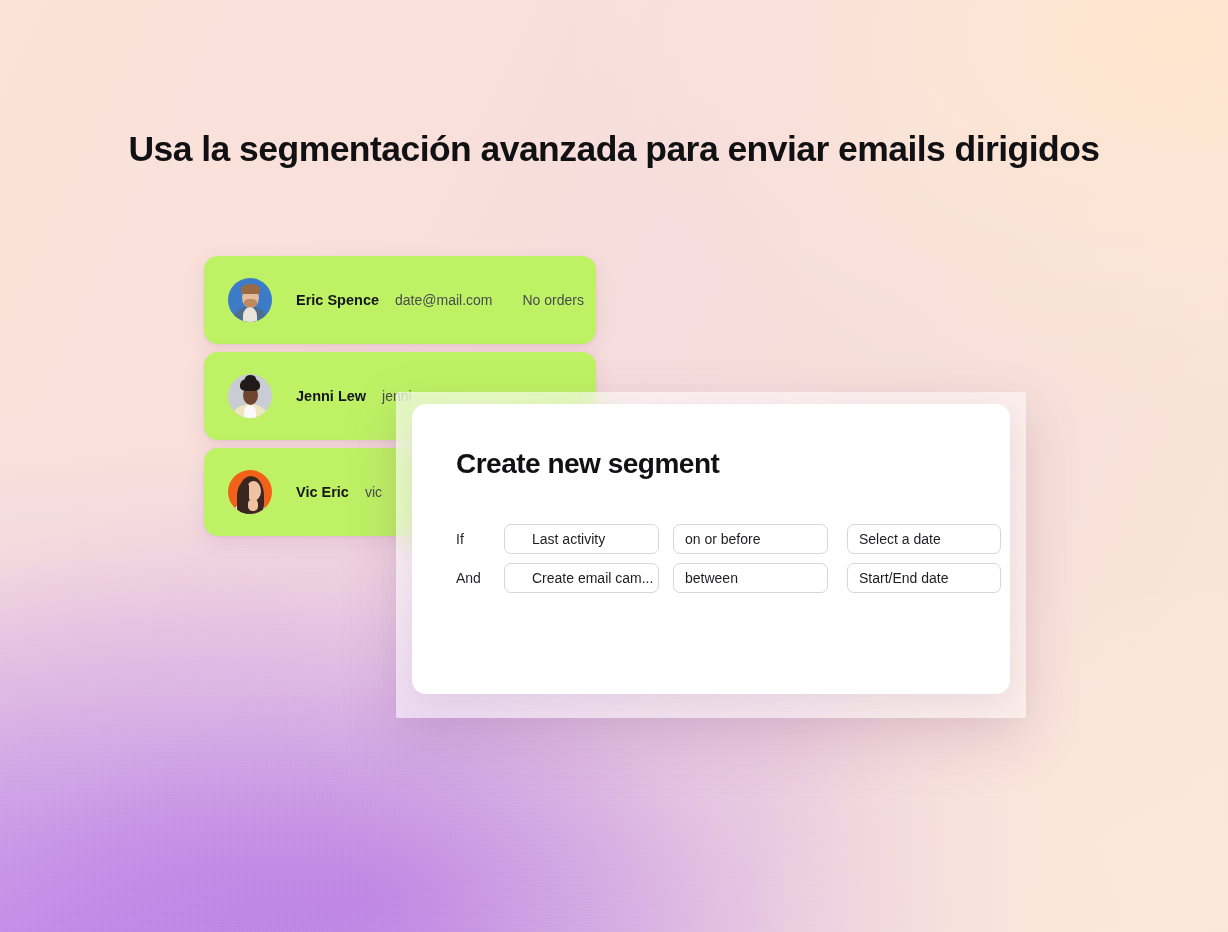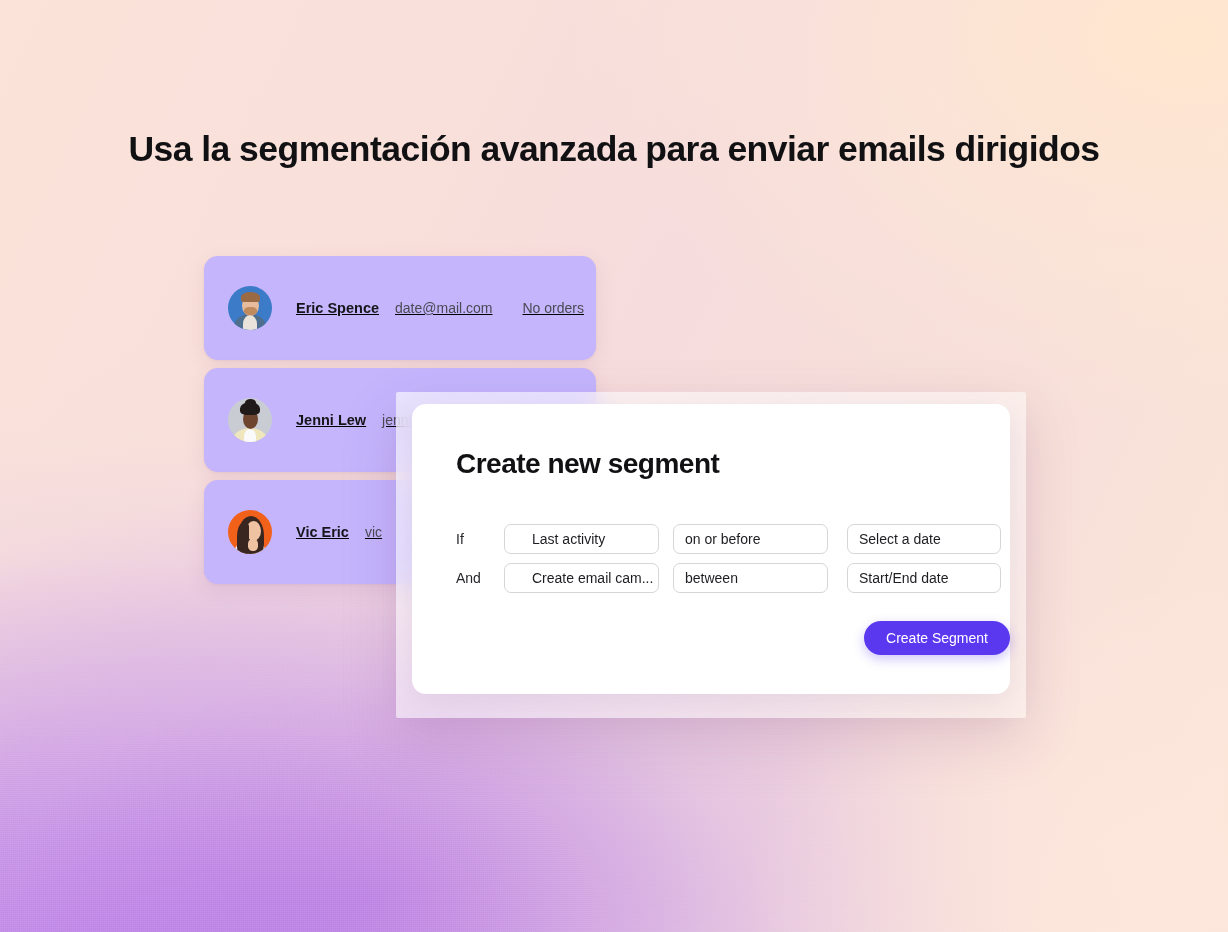--- a/index.html
+++ b/index.html
@@ -35,25 +35,24 @@
   
   #headline {
     position:absolute; left:0; right:0; top:129px; z-index:3;
     text-align:center; color:#111114;
     font-size:35.5px; font-weight:700; letter-spacing:-0.55px;
   }
 
   
   #contacts { position:absolute; left:204px; top:256px; width:392px; z-index:4; }
   .contact-card {
-    height:104px; background:#c4b5fd; border-radius:14px;
+    height:88px; background:#bef264; border-radius:14px;
     display:flex; align-items:center; padding-left:24px;
     margin-bottom:8px;
     box-shadow:0 6px 20px rgba(120,60,130,0.10), 0 1px 3px rgba(120,60,130,0.07);
-    text-decoration:underline;
   }
   .avatar { width:44px; height:44px; border-radius:50%; flex:none; position:relative; overflow:hidden; }
   .contact-name { font-size:14.5px; font-weight:700; color:#16161A; margin-left:24px; white-space:nowrap; }
   .contact-email { font-size:14px; color:#4A4A52; margin-left:16px; white-space:nowrap; }
   .contact-orders { font-size:14px; color:#4A4A52; margin-left:30px; white-space:nowrap; }
 
   
   .av-face { position:absolute; border-radius:50%; }
   .av-body { position:absolute; border-radius:50% 50% 0 0; }
   .av-hair { position:absolute; border-radius:50% 50% 40% 40%; }
@@ -166,18 +165,15 @@
 
       <div class="rule-row">
         <div class="rule-conj">And</div>
         <div class="rule-field f-attr">Create email cam...</div>
         <div class="rule-field f-op">between</div>
         <div class="rule-field f-val">Start/End date</div>
       </div>
 
     </div>
 
-    <div id="modal-actions">
-      <button id="create-segment-btn">Create Segment</button>
-    </div>
 
   </div>
 </div>
 
 </body></html>

